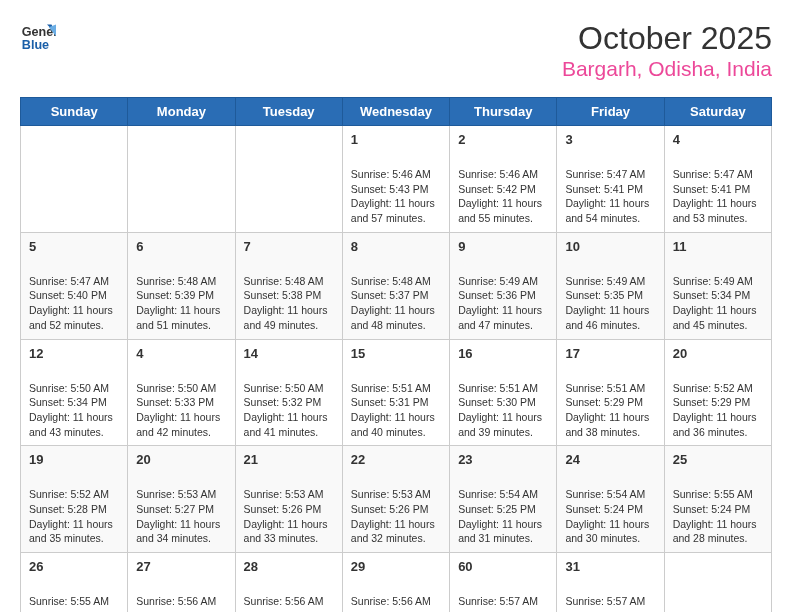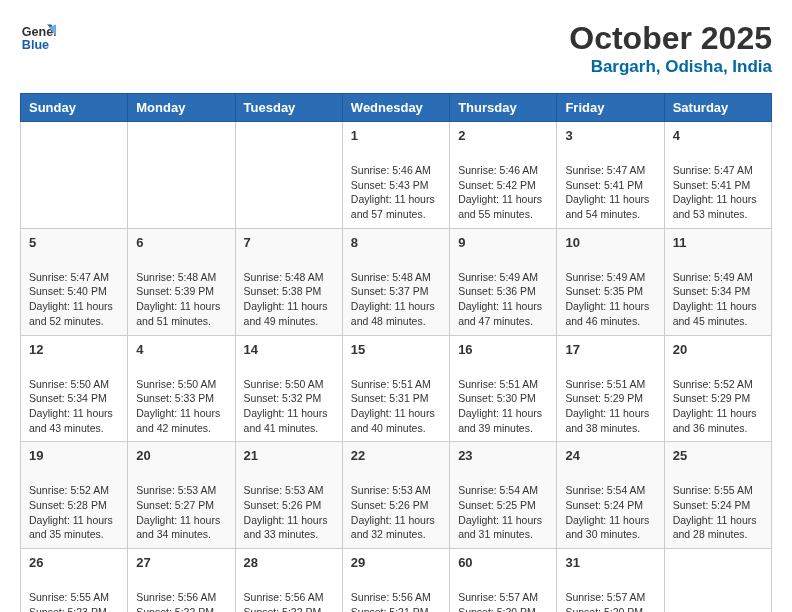--- a/index.html
+++ b/index.html
@@ -23,37 +23,36 @@
     }
     .logo-icon {
       width: 36px;
       height: 36px;
     }
     .title-area {
       text-align: right;
     }
     .month-title {
       font-size: 32px;
-      font-weight: bold;
+      font-weight: normal;
       color: #333;
     }
     .subtitle {
-      font-size: 17px;
-      color: #0369a1;
-      font-weight: bold;
+      font-size: 21px;
+      color: #ec4899;
     }
     .calendar {
       width: 100%;
       border-collapse: collapse;
       border: 1px solid #ccc;
     }
     .calendar th {
       background: #2a6db5;
       color: #fff;
-      text-align: left;
+      text-align: center;
       padding: 6px 8px;
       font-size: 13px;
       font-weight: bold;
       border: 1px solid #1e5a9a;
     }
     .calendar td {
       vertical-align: top;
       padding: 6px 8px;
       font-size: 11px;
       color: #333;

